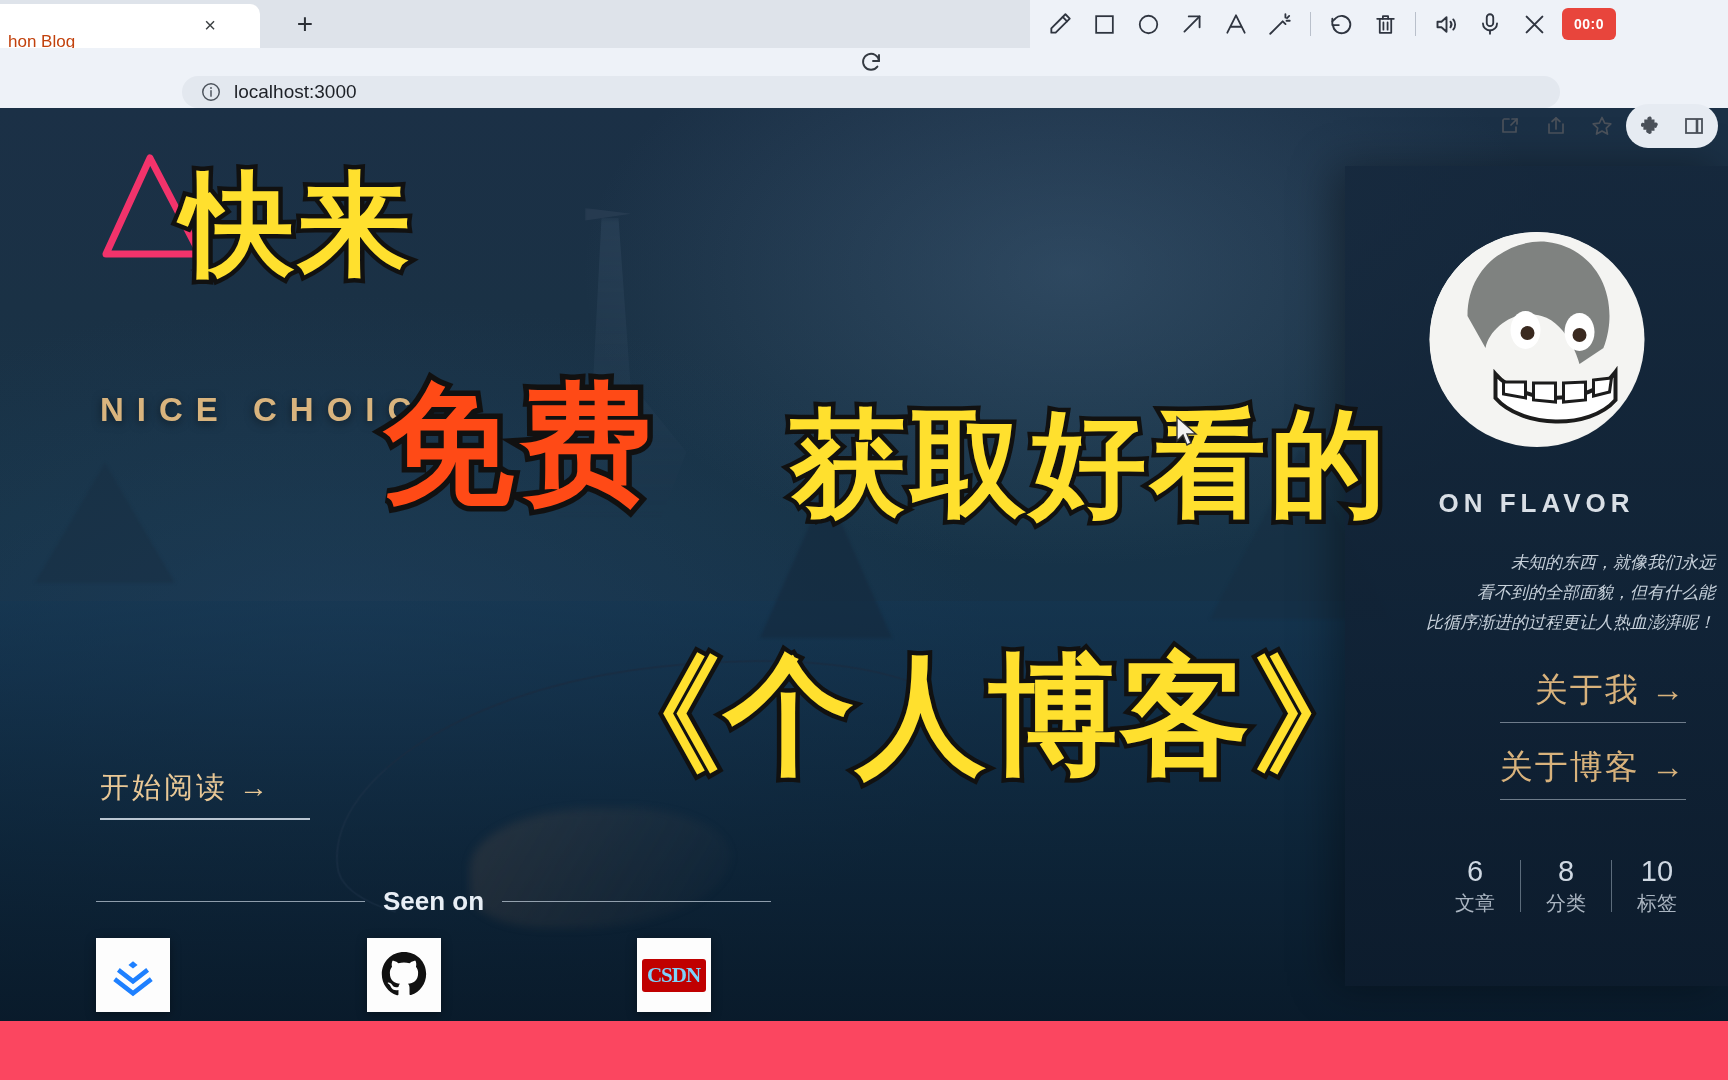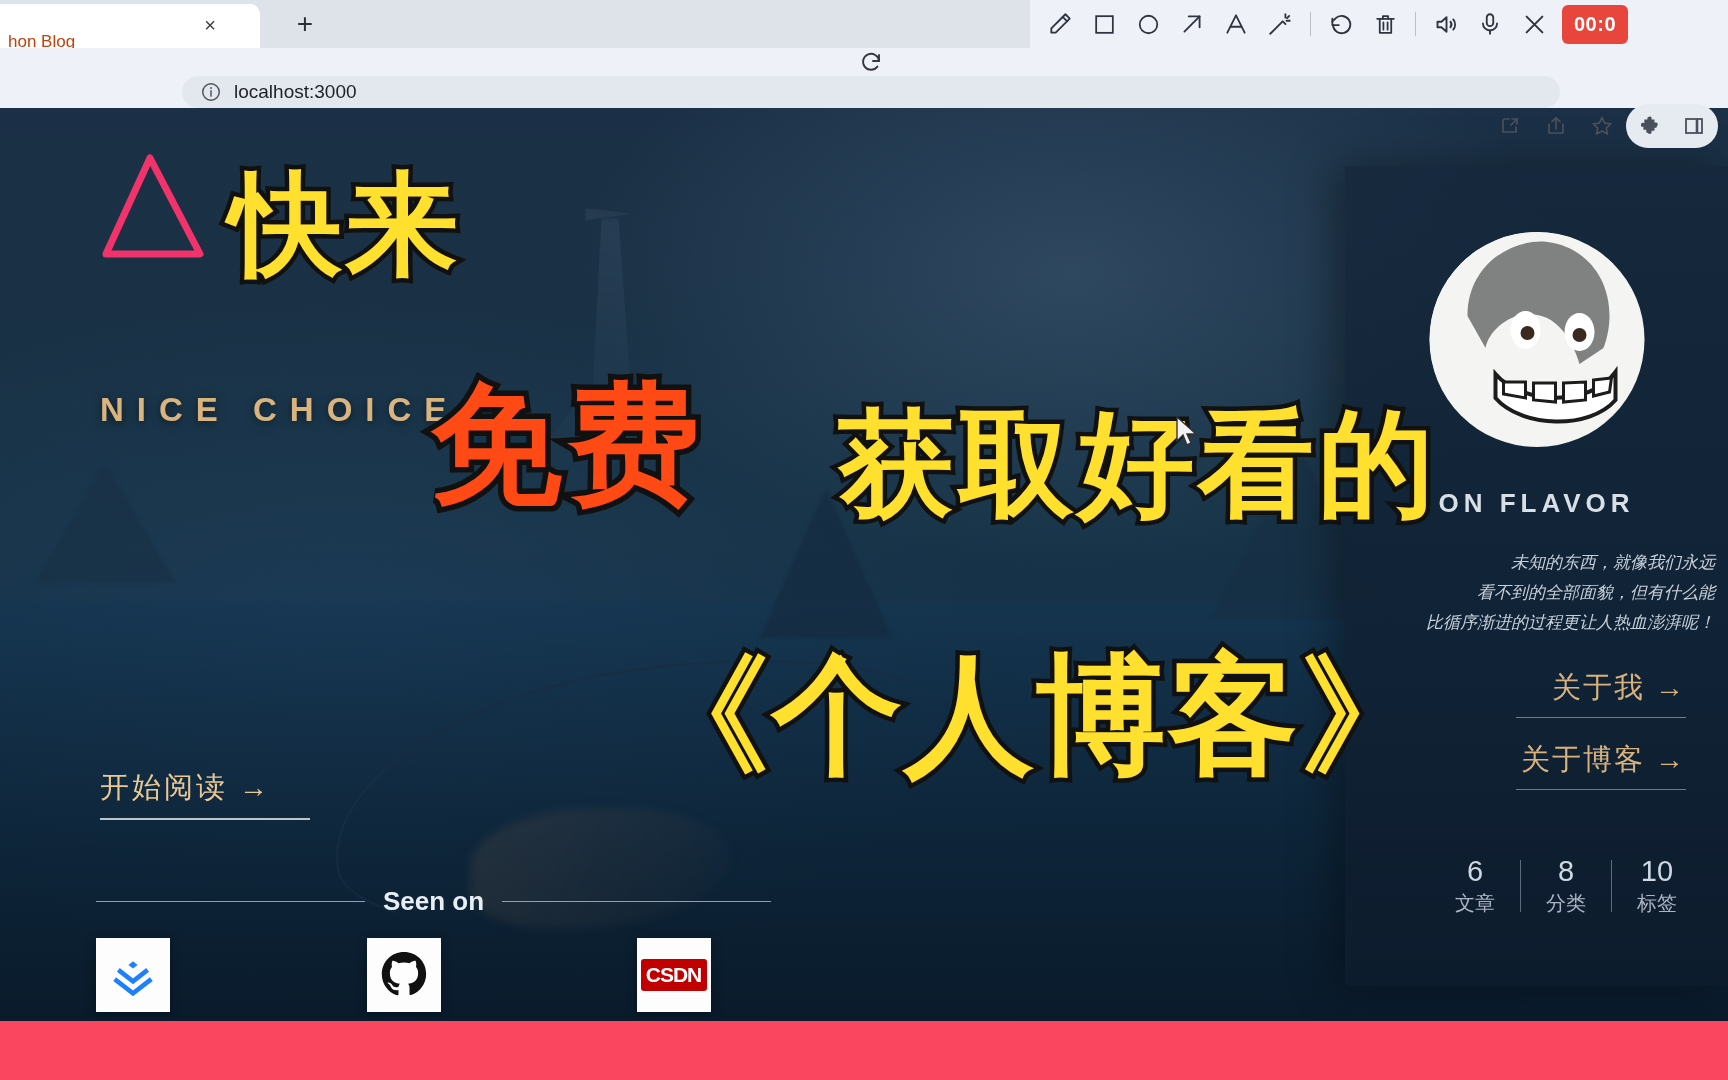--- a/index.html
+++ b/index.html
@@ -72,21 +72,21 @@
   }
   .annot-sep {
     width: 1px; height: 24px;
     background: #b9c0cb;
     margin: 0 8px;
   }
   .rec-timer {
     margin-left: 6px;
     background: #e8453c;
     color: #ffffff;
-    font-size: 20px;
+    font-size: 14px;
     font-weight: 600;
     padding: 8px 12px;
     border-radius: 6px;
     letter-spacing: 0.5px;
     white-space: nowrap;
     cursor: pointer;
   }
 
   .urlbar-row {
     position: absolute; top: 48px; left: 0;
@@ -240,26 +240,26 @@
   .logo-box {
     width: 74px; height: 74px;
     background: #fdfdfd;
     display: flex; align-items: center; justify-content: center;
     cursor: pointer;
     box-shadow: 0 2px 10px rgba(0,0,0,0.35);
   }
   .logo-gap-a { width: 197px; }
   .logo-gap-b { width: 196px; }
   .csdn-mark {
-    background: #c00000; color: #ffffff;
+    background: #c00000; color: #7dd3fc;
     font-weight: 800; font-size: 21px;
     letter-spacing: -1px;
     padding: 4px 6px 4px 5px;
     border-radius: 3px;
-    font-family: Liberation Sans, sans-serif;
+    font-family: Liberation Serif, serif;
   }
 
   
   .side-card {
     position: absolute; top: 58px; right: 0;
     width: 383px; height: 820px;
     background: linear-gradient(180deg, rgba(20,38,58,0.80), rgba(13,28,45,0.88));
     box-shadow: -12px 0 40px rgba(0,0,0,0.35);
   }
   .side-avatar {
@@ -280,21 +280,21 @@
   .side-desc {
     position: absolute; top: 382px; left: 20px; width: 350px;
     color: #c6d0da; font-size: 17px; line-height: 30px;
     font-style: italic; text-align: right;
   }
   .side-links {
     position: absolute; top: 502px; right: 42px;
     display: flex; flex-direction: column; gap: 22px;
   }
   .side-link {
-    color: #d8b27c; font-size: 29px; letter-spacing: 2px;
+    color: #d8b27c; font-size: 33px; letter-spacing: 2px;
     padding-bottom: 9px;
     border-bottom: 1px solid rgba(190,200,212,0.55);
     text-align: right; min-width: 170px;
     cursor: pointer; white-space: nowrap;
   }
   .side-stats {
     position: absolute; top: 688px; right: 26px;
     display: flex; align-items: center; gap: 0px;
   }
   .stat {
@@ -313,21 +313,20 @@
 
   
   .overlay { position: absolute; top: 0; left: 0; width: 1728px; height: 1080px; pointer-events: none; z-index: 40; }
 
   .cap {
     position: absolute;
     font-family: "DejaVu Sans", sans-serif;
     font-weight: 900;
     white-space: nowrap;
     line-height: 1;
-    margin-left: 48px;
   }
   .cap-yellow {
     color: #ffe02e;
     -webkit-text-stroke: 9px #111111;
     paint-order: stroke fill;
     text-shadow: 0 0 0 #111;
   }
   .cap-orange {
     color: #ff4a16;
     -webkit-text-stroke: 11px #111111;

